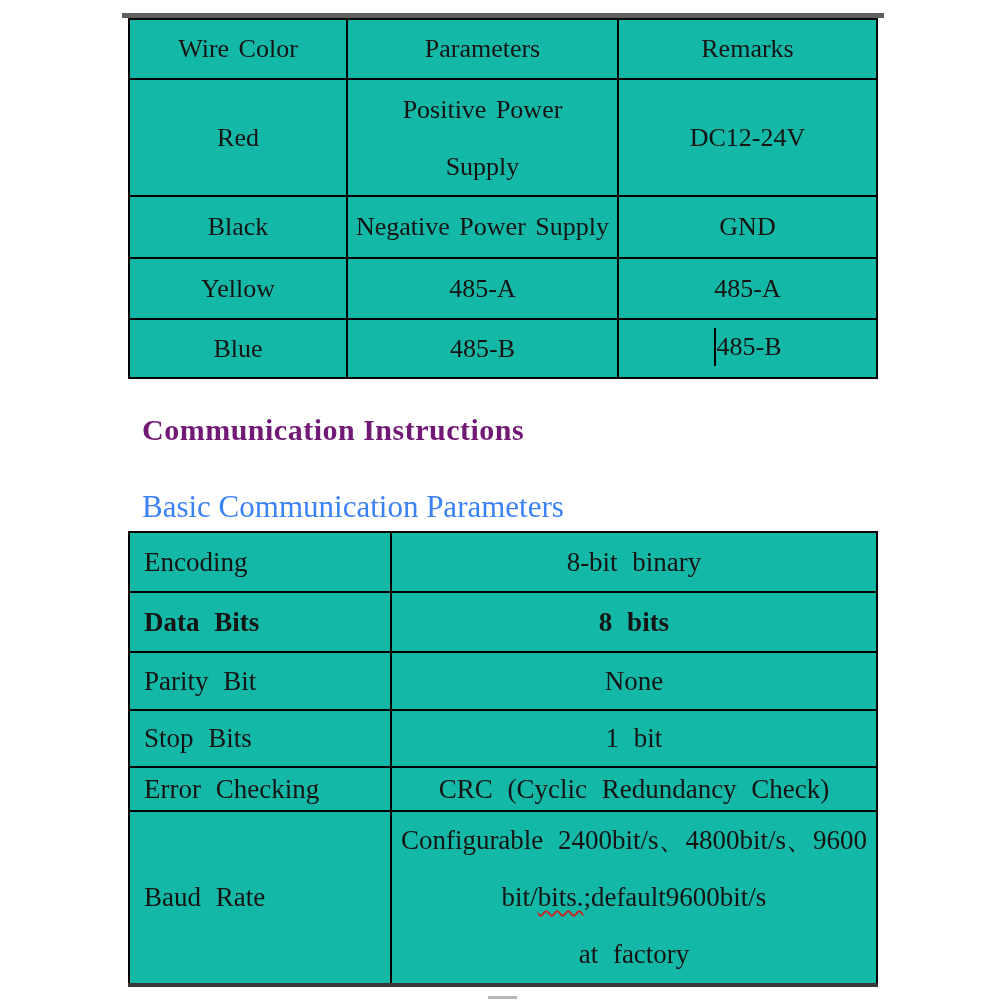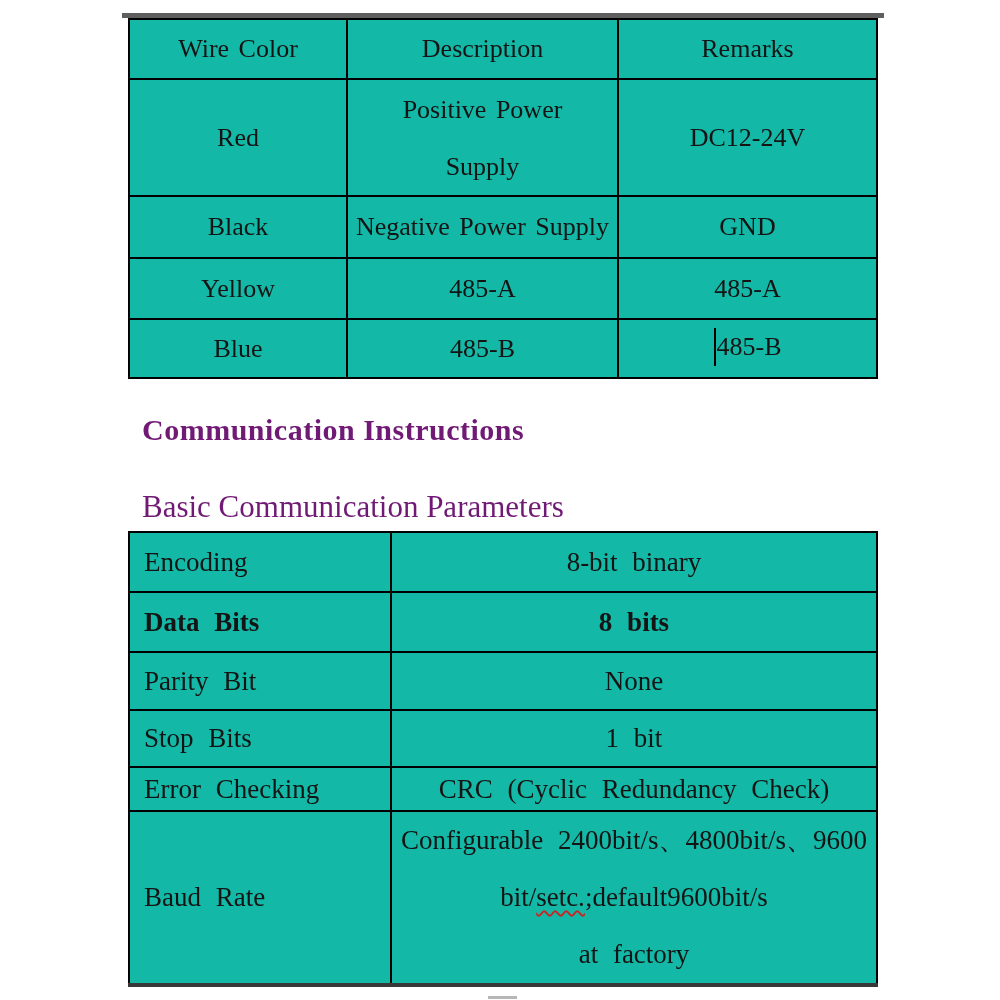--- a/index.html
+++ b/index.html
@@ -32,21 +32,21 @@
   }
 
   
   .section-title {
     position: absolute; left: 142px; top: 413px;
     font-size: 30px; font-weight: bold; color: #701a75; letter-spacing: 0.5px;
     white-space: nowrap;
   }
   .subsection-title {
     position: absolute; left: 142px; top: 489px;
-    font-size: 31px; font-weight: normal; color: #701a75;
+    font-size: 31px; font-weight: normal; color: #3b82f6;
     white-space: nowrap;
   }
 
   
   #params-table { left: 128px; top: 531px; width: 748px; font-size: 27px; }
   #params-table td.label { text-align: left; padding-left: 14px; word-spacing: 8px; white-space: nowrap; }
   #params-table td.value { text-align: center; word-spacing: 8px; }
   #params-table tr:nth-child(1) { height: 60px; }
   #params-table tr:nth-child(2) { height: 60px; font-weight: bold; }
   #params-table tr:nth-child(3) { height: 58px; }
@@ -75,21 +75,21 @@
 
   <table id="wire-table">
     <colgroup>
         <col style="width:218px">
         <col style="width:271px">
         <col style="width:259px">
       </colgroup>
     <tbody>
         <tr>
       <td>Wire Color</td>
-      <td>Description</td>
+      <td>Parameters</td>
       <td>Remarks</td>
     </tr>
     <tr>
       <td>Red</td>
       <td class="two-line">
         <div>Positive Power</div>
         <div>Supply</div>
       </td>
       <td>DC12-24V</td>
     </tr>
@@ -140,21 +140,21 @@
       <td class="value">1 bit</td>
     </tr>
     <tr>
       <td class="label">Error Checking</td>
       <td class="value">CRC (Cyclic Redundancy Check)</td>
     </tr>
     <tr>
       <td class="label">Baud Rate</td>
       <td class="value baud-lines">
         <div>Configurable 2400bit/s、4800bit/s、9600</div>
-        <div><span>bit/</span><span class="wavy">setc.</span><span>;default9600bit/s</span></div>
+        <div><span>bit/</span><span class="wavy">bits.</span><span>;default9600bit/s</span></div>
         <div>at factory</div>
       </td>
     </tr>
   </tbody>
     </table>
 
   <div class="bottom-handle"></div>
 
 </div>
 

